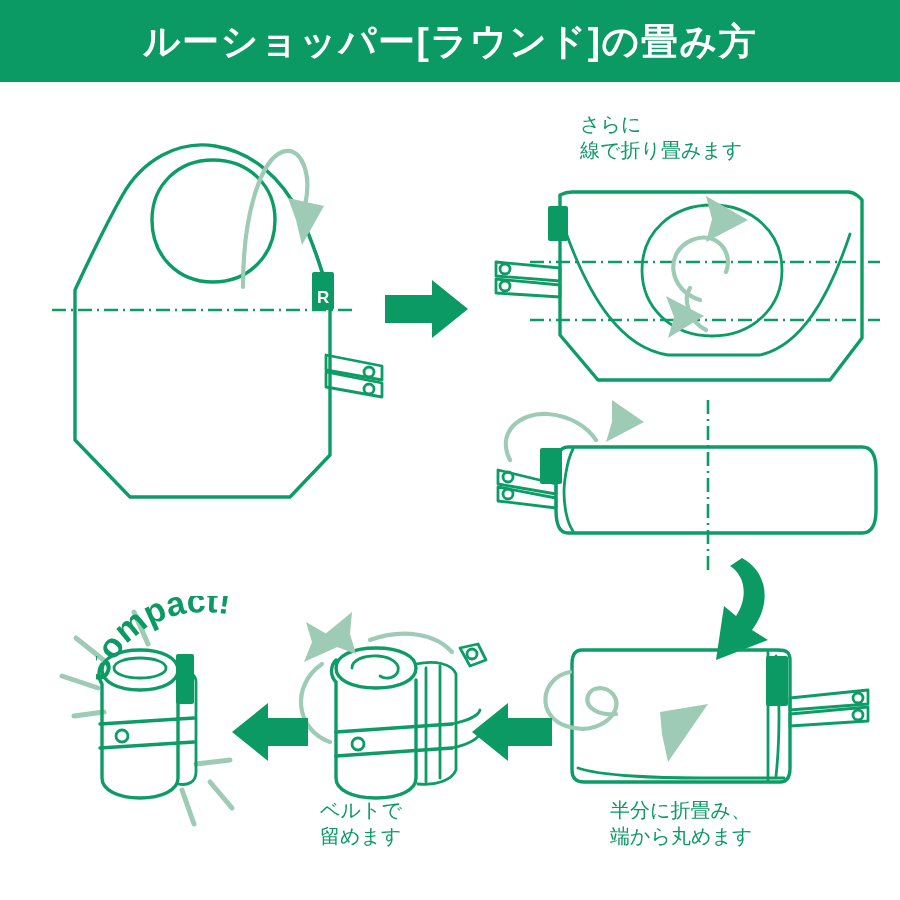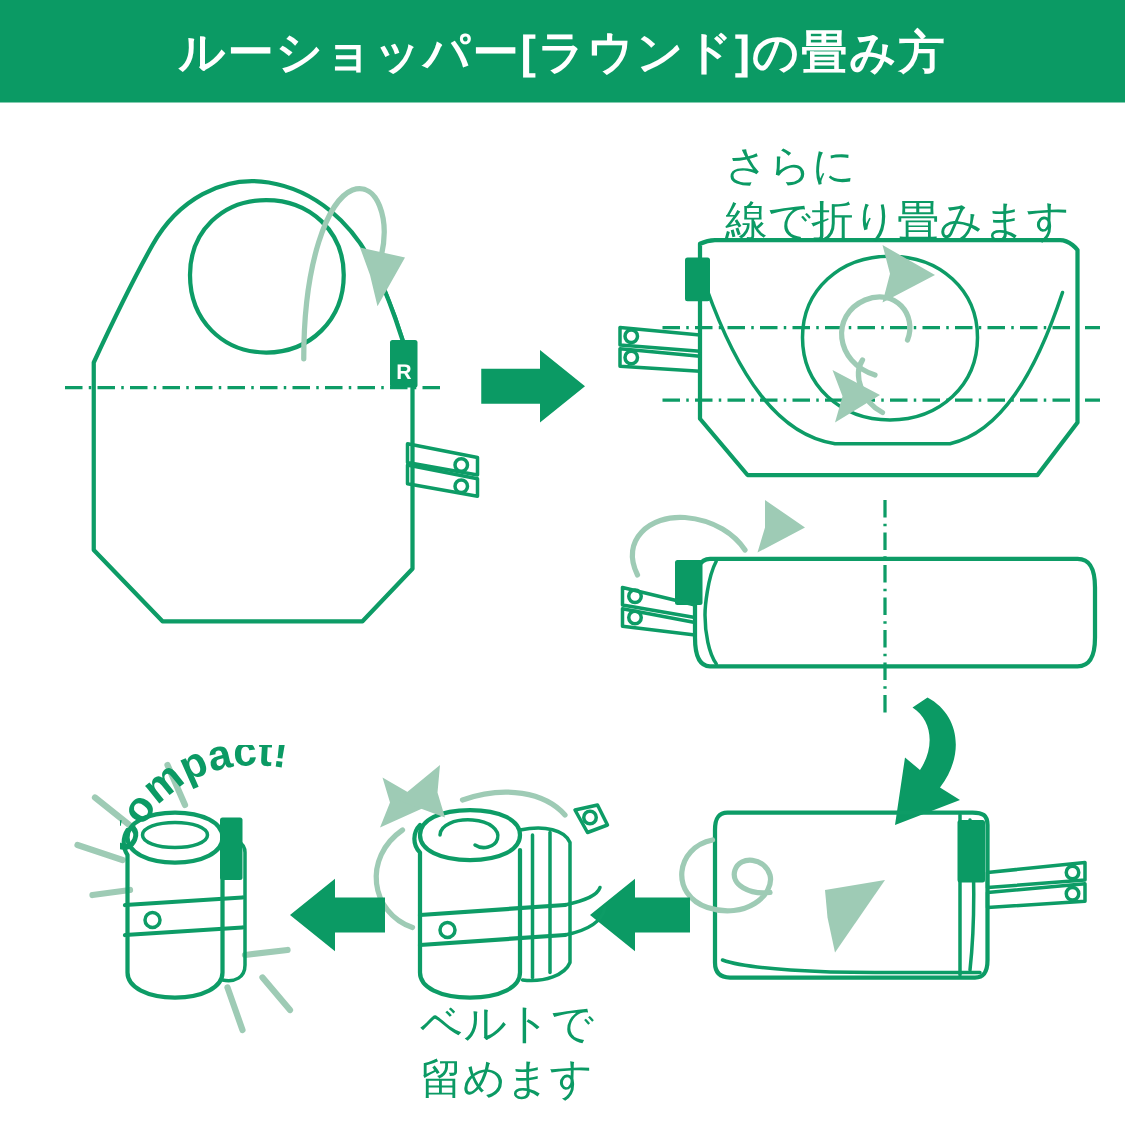--- a/index.html
+++ b/index.html
@@ -48,30 +48,30 @@
     top: 0;
     width: 900px;
     height: 900px;
     pointer-events: none;
   }
 
   
   .caption {
     position: absolute;
     color: #0b9a64;
-    font-size: 34px;
+    font-size: 20px;
     line-height: 1.28;
     font-weight: normal;
     white-space: pre;
     font-family: "Liberation Sans", "DejaVu Sans", sans-serif;
   }
   .cap-step1  { left: 104px; top: 478px; }
   .cap-step2  { left: 580px; top: 112px; }
   .cap-step4  { left: 610px; top: 798px; }
-  .cap-step5  { left: 336px; top: 798px; }
+  .cap-step5  { left: 320px; top: 798px; }
 
   .compact-word {
     position: absolute;
     left: 96px;
     top: 596px;
     width: 180px;
     height: 110px;
   }
   .compact-word text {
     fill: #0b9a64;
@@ -276,20 +276,22 @@
       <path class="ln" d="M100 724 L194 718"></path>
       <path class="ln" d="M100 748 L194 742"></path>
       <circle class="ln2" cx="122" cy="736" r="6"></circle>
     </g>
   </svg>
 
 
   <div class="caption cap-step2">さらに
 線で折り畳みます</div>
 
+  <div class="caption cap-step4">半分に折畳み、
+端から丸めます</div>
 
   <div class="caption cap-step5">ベルトで
 留めます</div>
 
   <svg class="compact-word" viewBox="0 0 180 110">
     <defs>
       <path id="arcPath" d="M8 92 C22 36 78 2 148 22" fill="none"></path>
     </defs>
     <text>
       <textPath href="#arcPath" startOffset="2%">Compact!</textPath>

